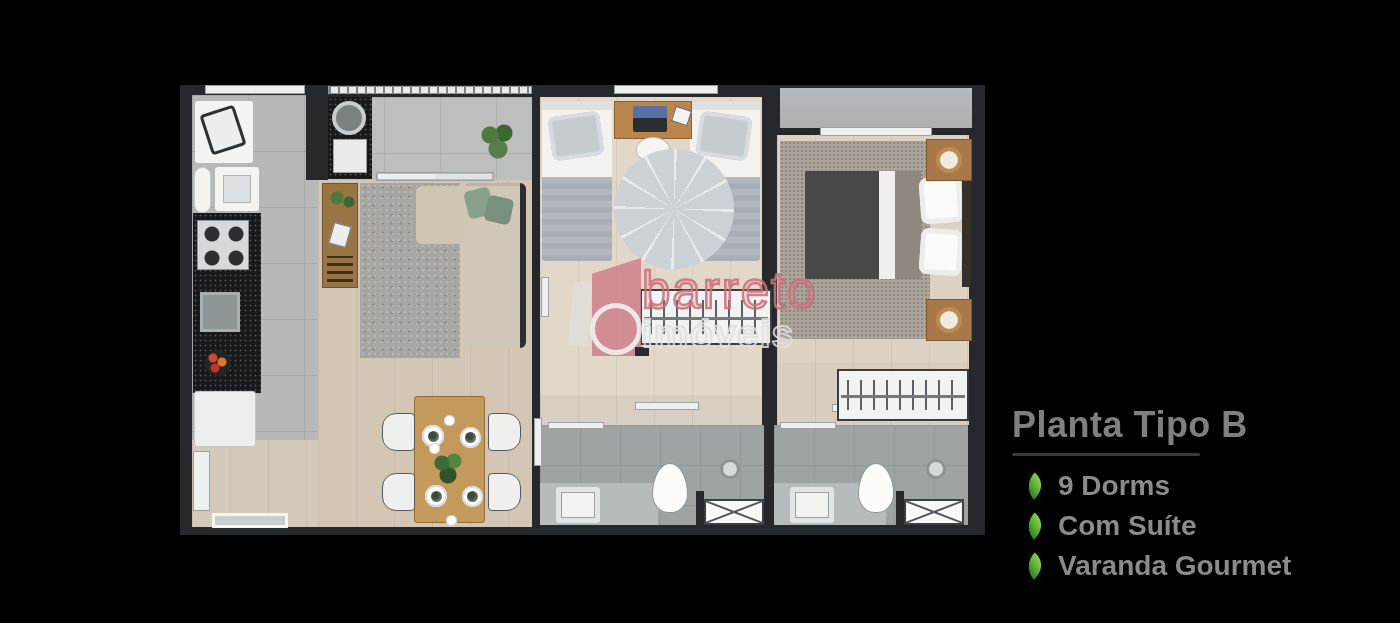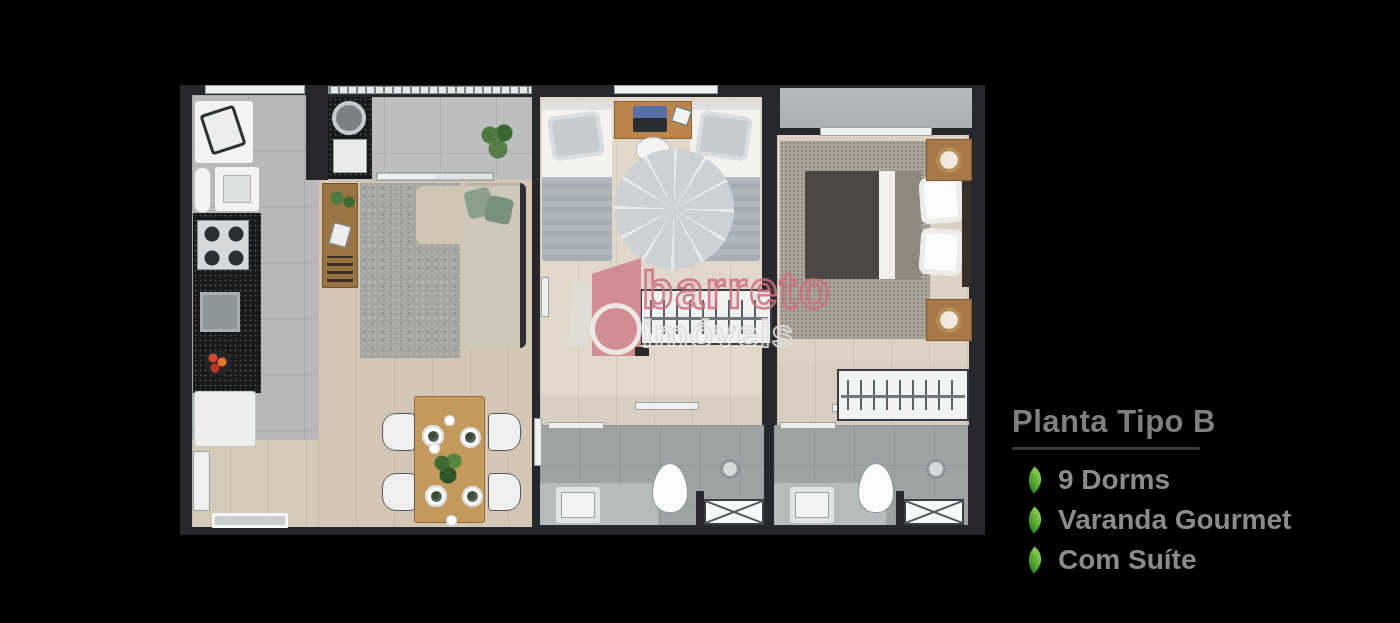--- a/index.html
+++ b/index.html
@@ -32,26 +32,26 @@
   .plate i{position:absolute;left:25%;top:25%;right:25%;bottom:25%;border-radius:50%;background:radial-gradient(circle at 40% 40%,#3c4a3c 30%,#6b7a6b 70%);}
   .cup{background:#fff;border-radius:50%;box-shadow:inset 0 0 0 1px #c9cdce;}
 
   
   .wm{position:absolute;left:563px;top:253px;width:330px;height:112px;z-index:5;opacity:.92;}
   .wm-bar{position:absolute;left:8px;top:29px;width:19px;height:64px;background:rgba(224,222,217,.88);transform:skewX(-5deg);}
   .wm-flag{position:absolute;left:29px;top:5px;width:49px;height:98px;background:rgba(206,130,139,.95);clip-path:polygon(0 16%,100% 0,100% 100%,0 100%);}
   .wm-ring{position:absolute;left:27px;top:50px;width:52px;height:52px;border:5px solid rgba(242,241,238,.92);border-radius:50%;}
   .wm-notch{position:absolute;left:72px;top:94px;width:14px;height:9px;background:#1d1d1f;}
   .wm-text{position:absolute;left:79px;top:12px;line-height:1;}
-  .wm-l1{font-size:51px;font-weight:bold;letter-spacing:2px;color:rgba(203,112,123,.14);-webkit-text-stroke:2.5px rgba(203,112,123,.95);}
+  .wm-l1{font-size:51px;font-weight:normal;letter-spacing:2px;color:rgba(203,112,123,.14);-webkit-text-stroke:2.5px rgba(203,112,123,.95);}
   .wm-l2{margin-top:-2px;font-size:39px;font-weight:bold;letter-spacing:1px;color:rgba(222,222,220,.14);-webkit-text-stroke:2px rgba(222,222,220,.95);}
 
   
   .panel{position:absolute;left:1012px;top:404px;width:380px;z-index:5;color:#7f7f7f;}
-  .panel h1{margin:0;font-size:31px;font-weight:bold;letter-spacing:.5px;color:#7f7f7f;}
+  .panel h1{margin:0;font-size:36px;font-weight:bold;letter-spacing:.5px;color:#7f7f7f;}
   .t-underline{margin-top:7px;width:188px;height:3px;background:#3a3a3c;border-radius:2px;}
   .panel ul{list-style:none;margin:10px 0 0 14px;padding:0;}
   .panel li{display:flex;align-items:center;gap:14px;height:40px;font-size:28px;font-weight:bold;color:#8b8b8b;}
   .leaf{width:18px;height:28px;flex:0 0 18px;transform:rotate(-6deg);}
 </style>
 </head>
 <body>
 
 <div class="stage">
 
@@ -212,27 +212,27 @@
       <li>
         <svg class="leaf" viewBox="0 0 20 30">
             <path fill="url(#leafGrad)" d="M11 0C19 8 20 20 7 30 1 21 1 9 11 0Z"></path>
           </svg>
         <span>9 Dorms</span>
       </li>
       <li>
         <svg class="leaf" viewBox="0 0 20 30">
             <path fill="url(#leafGrad)" d="M11 0C19 8 20 20 7 30 1 21 1 9 11 0Z"></path>
           </svg>
-        <span>Varanda Gourmet</span>
+        <span>Com Suíte</span>
       </li>
       <li>
         <svg class="leaf" viewBox="0 0 20 30">
             <path fill="url(#leafGrad)" d="M11 0C19 8 20 20 7 30 1 21 1 9 11 0Z"></path>
           </svg>
-        <span>Com Suíte</span>
+        <span>Varanda Gourmet</span>
       </li>
     </ul>
   </div>
 
   <svg width="0" height="0" style="position:absolute">
     <defs>
       <linearGradient id="leafGrad" x1="1" y1="0" x2="0" y2="1">
         <stop offset="0" stop-color="#a8e063"></stop>
         <stop offset="0.55" stop-color="#56ab2f"></stop>
         <stop offset="1" stop-color="#1d6f2b"></stop>

